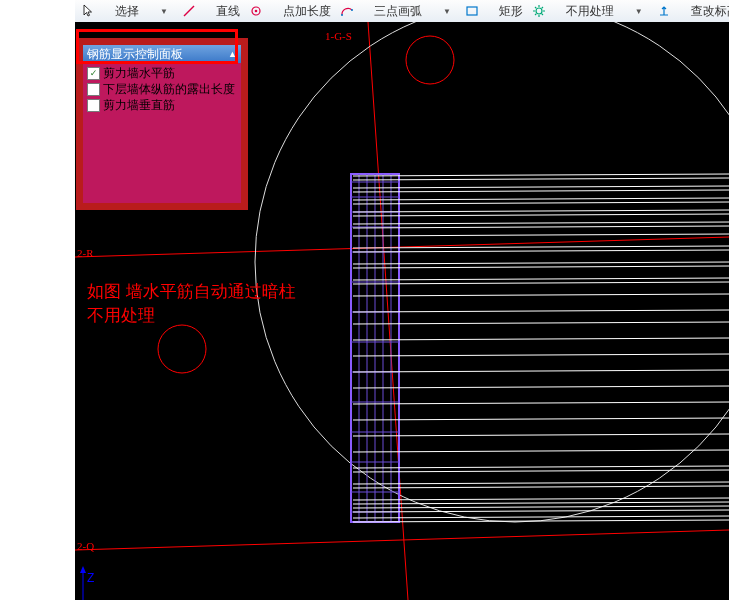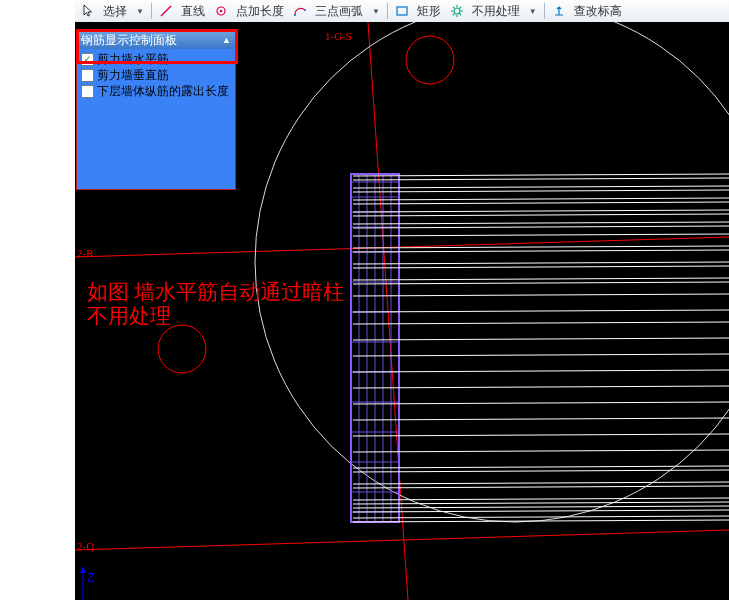--- a/index.html
+++ b/index.html
@@ -1,31 +1,31 @@
 <!DOCTYPE html>
 <html><head>
 <meta charset="utf-8">
 <style>
 html,body{margin:0;padding:0;width:729px;height:600px;overflow:hidden;font-family:"Microsoft YaHei","SimSun",sans-serif;font-size:12px;background:#fff}
 .toolbar{position:absolute;left:75px;top:0;right:0;height:22px;background:linear-gradient(#fdfdfd,#e8eef5);border-bottom:1px solid #b7c5d6;display:flex;align-items:center;padding:0 2px;gap:1px}
-.tbtn{display:flex;align-items:center;gap:8px;padding:1px 4px;color:#333;cursor:pointer;white-space:nowrap}
+.tbtn{display:flex;align-items:center;gap:20px;padding:1px 4px;color:#333;cursor:pointer;white-space:nowrap}
 .tsep{width:1px;height:16px;background:#a9b8cc;margin:0 2px}
 .icon{width:14px;height:14px;display:inline-flex;align-items:center;justify-content:center}
 .dd{font-size:8px;color:#555;margin-left:1px}
 .left-col{position:absolute;left:0;top:0;width:75px;height:600px;background:#fff;border-right:1px solid #c9d4e2}
 .canvas{position:absolute;left:75px;top:22px;width:654px;height:578px;background:#000}
 .canvas svg{position:absolute;left:0;top:0}
-.panel{position:absolute;left:76px;top:30px;width:158px;background:#3b82f6;border:1px solid #b91c1c;box-shadow:1px 1px 3px rgba(0,0,0,.3)}
+.panel{position:absolute;left:76px;top:38px;width:158px;background:#be185d;border:7px solid #b91c1c;box-shadow:1px 1px 3px rgba(0,0,0,.3)}
 .panel-title{height:18px;background:linear-gradient(#6fa3e0,#3a78c8);color:#fff;font-size:12px;display:flex;align-items:center;justify-content:space-between;padding:0 4px}
 .panel-body{padding:2px 2px 90px 2px}
 .chk-row{display:flex;align-items:center;gap:3px;padding:0 2px;height:16px;color:#000;cursor:pointer}
 .chk-row.sel{background:#316ac5;color:#fff}
 .chk{width:11px;height:11px;border:1px solid #7a7a7a;background:#fff;display:flex;align-items:center;justify-content:center;font-size:9px;color:#2a7e2a}
 .highlight-box{position:absolute;border:3px solid #f00;pointer-events:none}
-.anno{position:absolute;color:#f00;font-size:21px;line-height:24px;font-family:Liberation Serif, serif;pointer-events:none}
+.anno{position:absolute;color:#f00;font-size:17px;line-height:24px;font-family:Liberation Sans, sans-serif;pointer-events:none}
 .grid-lbl{position:absolute;color:#f00;font-size:11px;font-family:Liberation Serif, serif}
 .axis-lbl{position:absolute;color:#00f;font-size:12px}
 </style>
 </head>
 <body>
 
 <div class="left-col"></div>
 
 <div class="toolbar">
   <div class="tbtn">
@@ -190,22 +190,22 @@
     <span>钢筋显示控制面板</span>
     <span style="font-size:9px">▲</span>
   </div>
   <div class="panel-body">
       <div class="chk-row">
         <span class="chk">✓</span>
         <span>剪力墙水平筋</span>
       </div>
       <div class="chk-row">
         <span class="chk"></span>
-        <span>剪力墙垂直筋</span>
+        <span>下层墙体纵筋的露出长度</span>
       </div>
       <div class="chk-row">
         <span class="chk"></span>
-        <span>下层墙体纵筋的露出长度</span>
+        <span>剪力墙垂直筋</span>
       </div>
     </div>
 </div>
 
 <div class="highlight-box" style="left:76px;top:29px;width:156px;height:29px"></div>
 
 </body></html>

